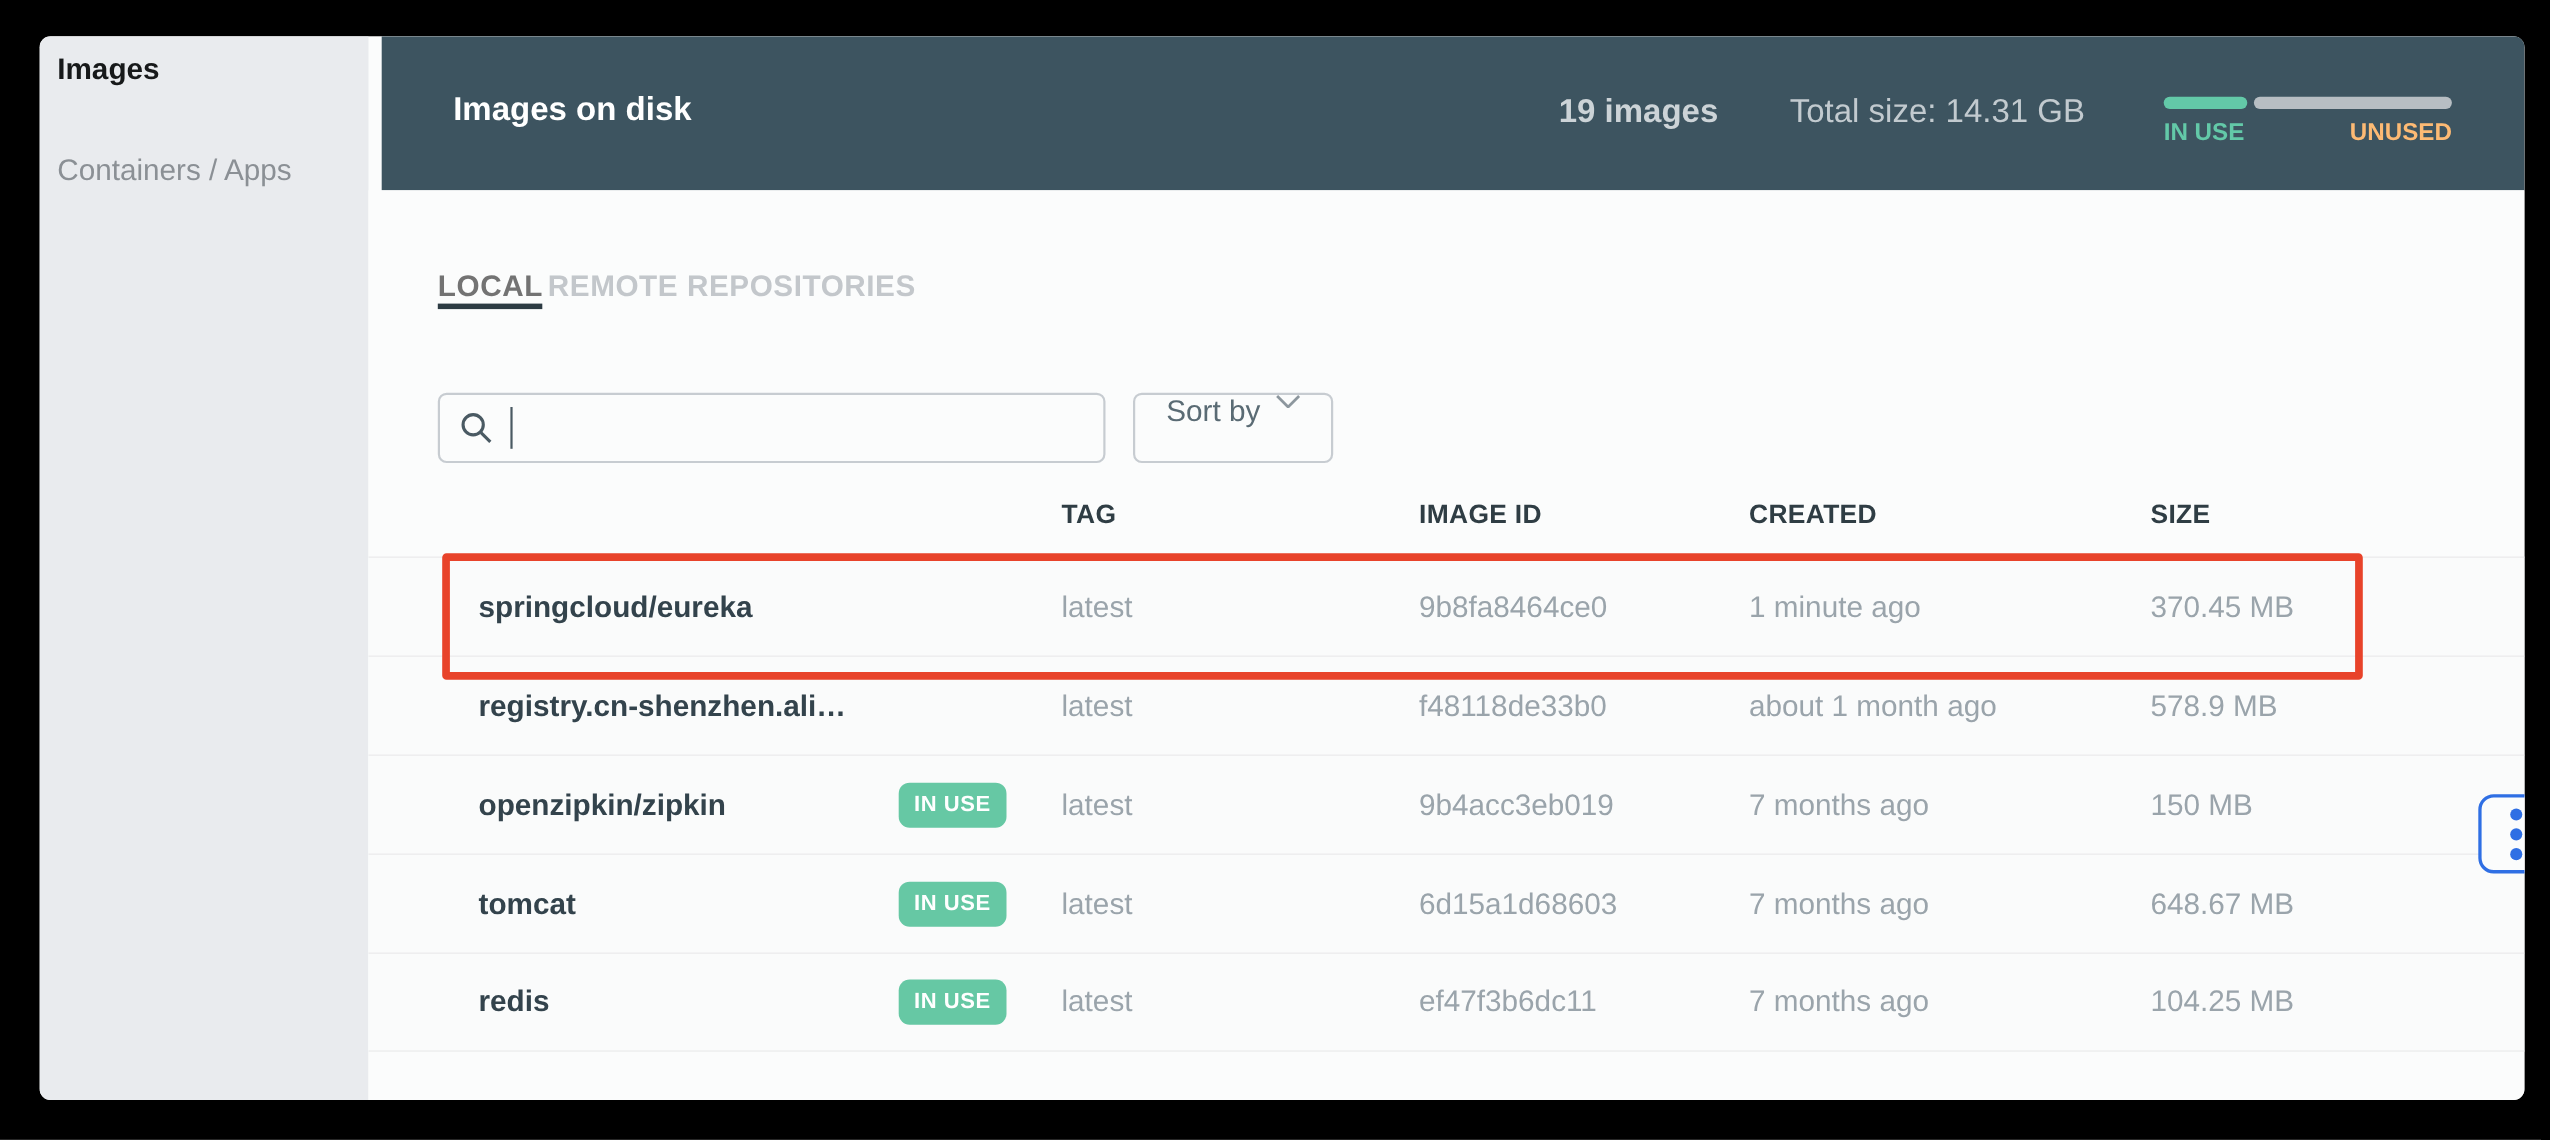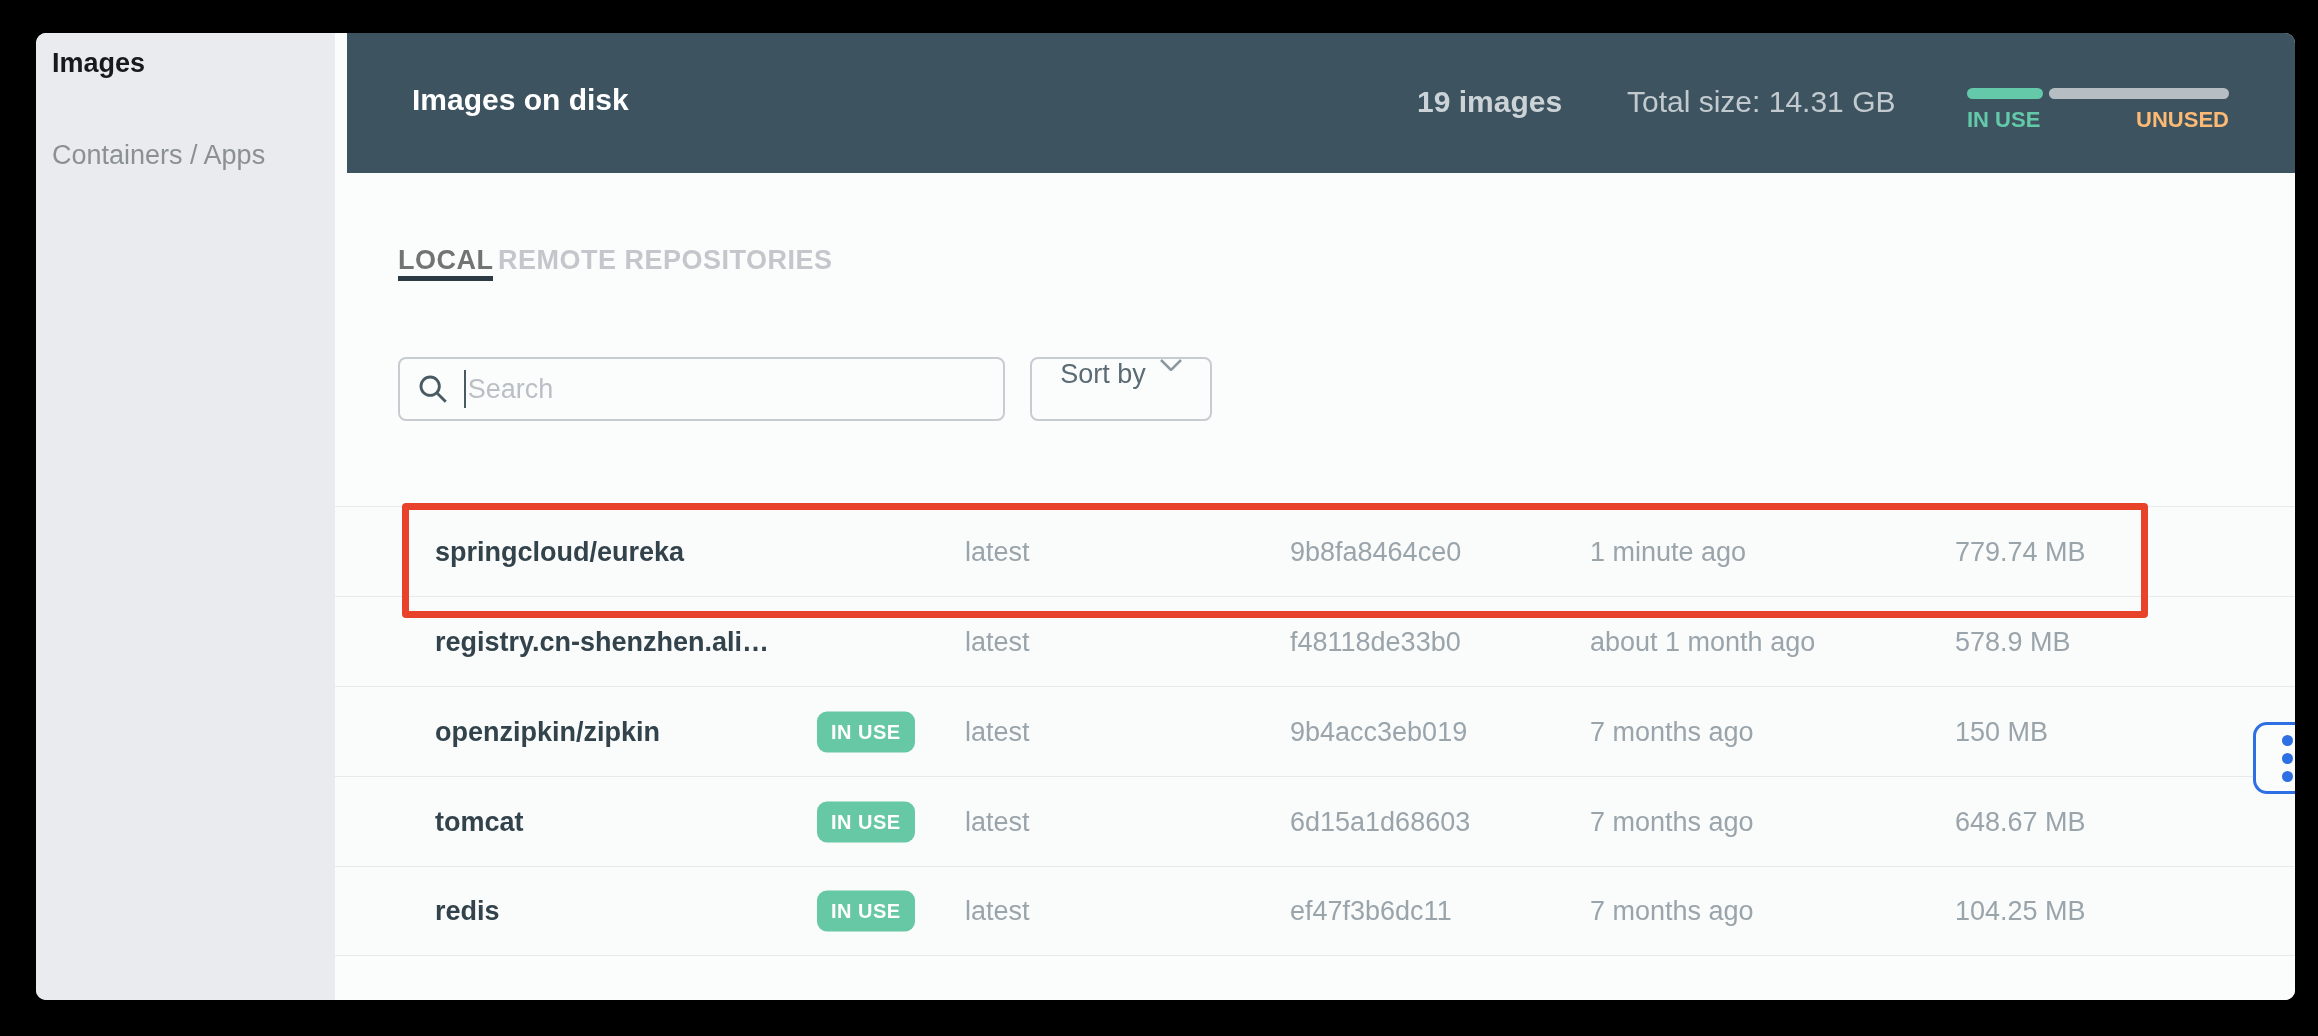--- a/index.html
+++ b/index.html
@@ -91,41 +91,46 @@
 
     <div class="tab active">LOCAL</div>
     <div class="tab inactive">REMOTE REPOSITORIES</div>
 
     <div class="search-box">
       <svg class="search-icon" viewBox="0 0 24 24" fill="none" stroke="#4a5a63" stroke-width="2">
         <circle cx="10" cy="10" r="6.5"></circle>
         <line x1="15" y1="15" x2="21" y2="21"></line>
       </svg>
       <div class="caret"></div>
-      <input class="search-input" type="text" placeholder="Search" style="">
     </div>
 
     <div class="sort-btn">
       <span>Sort by</span>
       <svg class="chevron" viewBox="0 0 22 12" fill="none" stroke="#8d979e" stroke-width="2.5">
         <polyline points="1,1 11,11 21,1"></polyline>
       </svg>
     </div>
 
+    <div class="thead">
+      <div class="th tag">TAG</div>
+      <div class="th imageid">IMAGE ID</div>
+      <div class="th created">CREATED</div>
+      <div class="th size">SIZE</div>
+    </div>
 
     <div class="highlight-box"></div>
 
     <div class="tbody">
 
       <div class="trow">
         <div class="cell name">springcloud/eureka</div>
         <div class="cell tag">latest</div>
         <div class="cell imageid">9b8fa8464ce0</div>
         <div class="cell created">1 minute ago</div>
-        <div class="cell size">779.74 MB</div>
+        <div class="cell size">370.45 MB</div>
       </div>
 
       <div class="trow">
         <div class="cell name">registry.cn-shenzhen.ali…</div>
         <div class="cell tag">latest</div>
         <div class="cell imageid">f48118de33b0</div>
         <div class="cell created">about 1 month ago</div>
         <div class="cell size">578.9 MB</div>
       </div>
 

